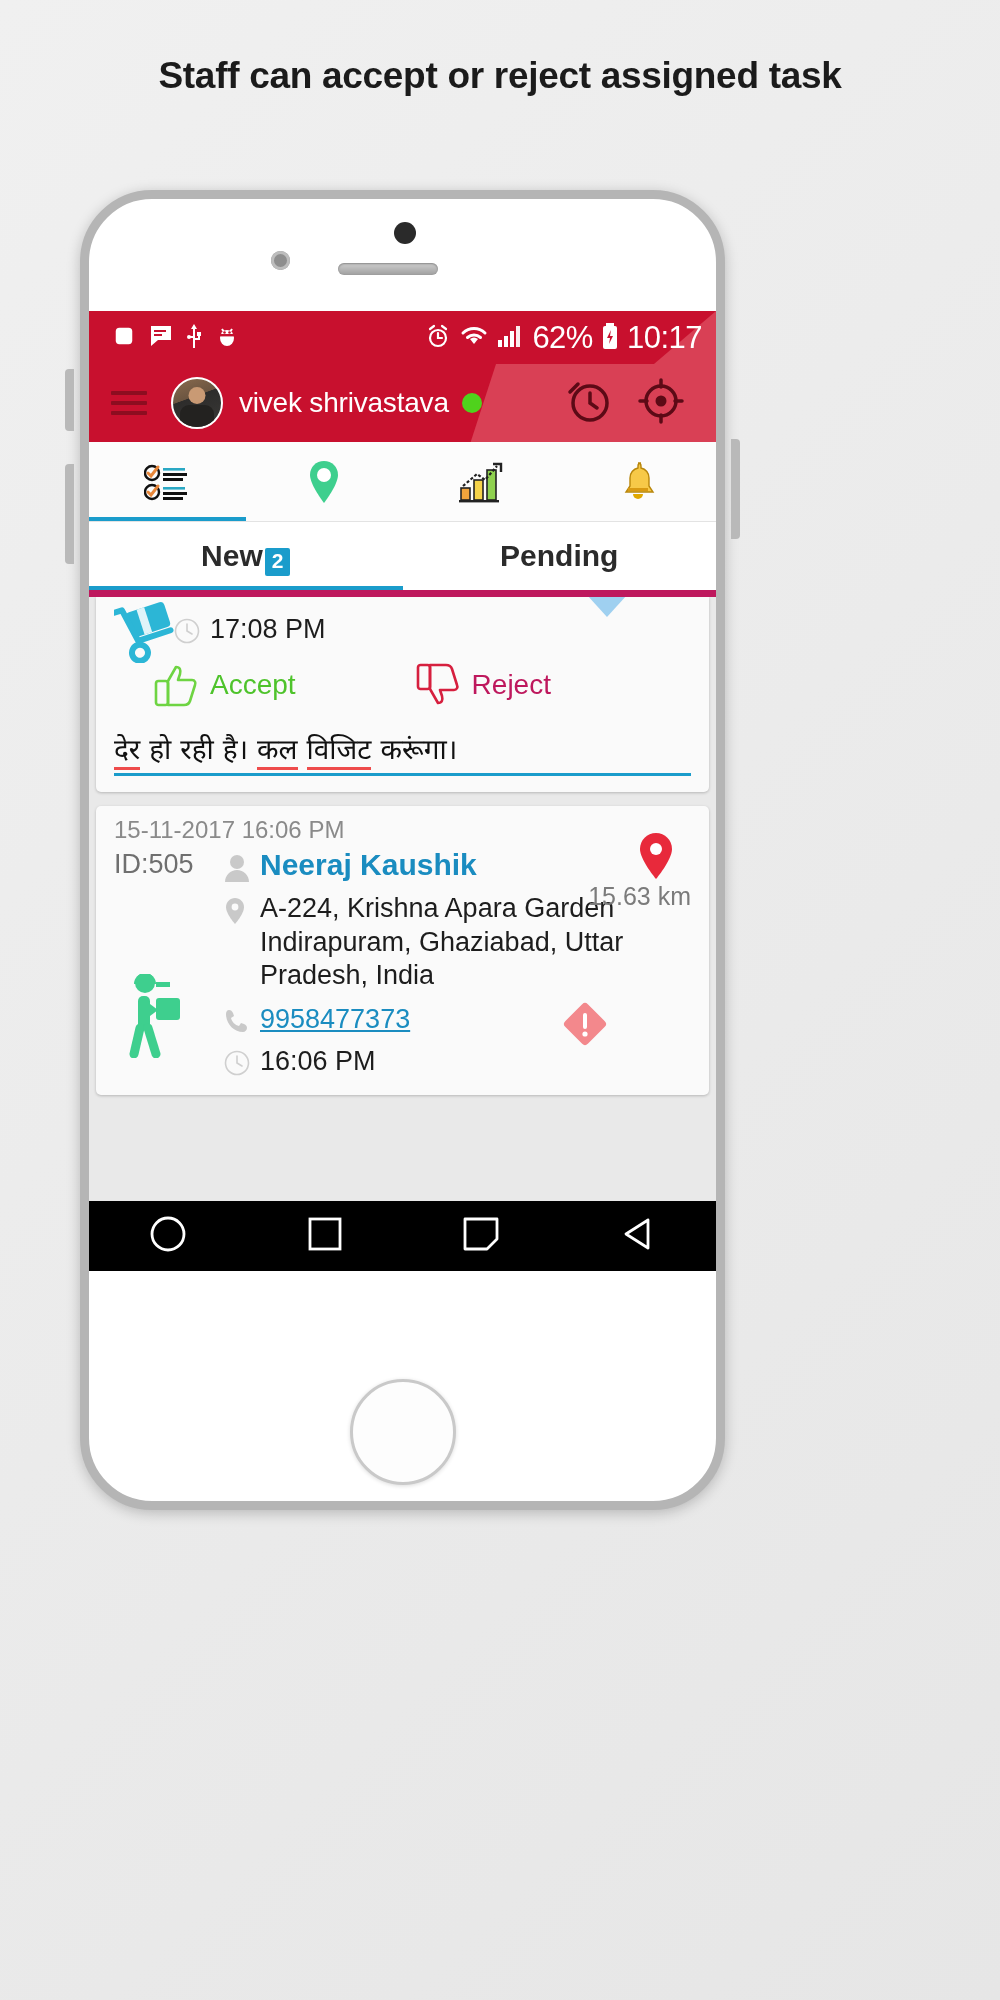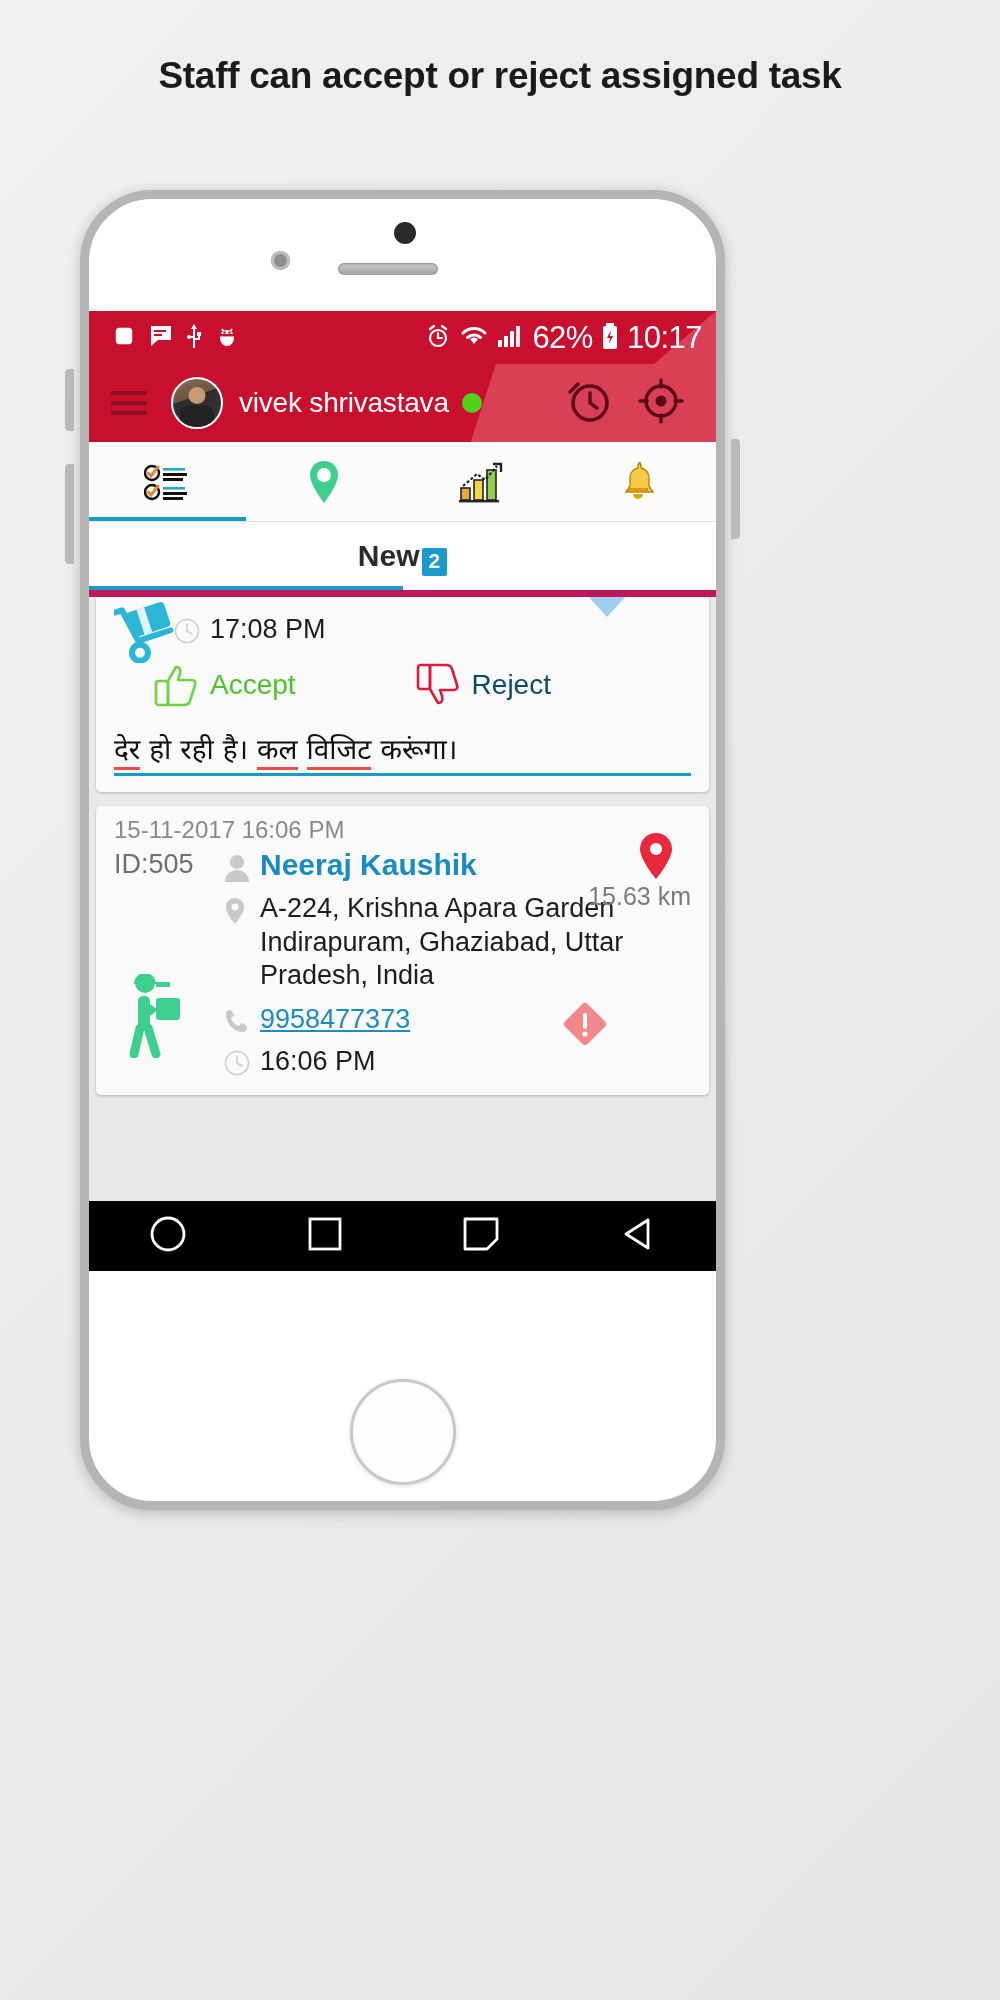--- a/index.html
+++ b/index.html
@@ -255,21 +255,21 @@
   }
   .pin-red { position: absolute; right: 34px; top: 26px; }
   .alert-diamond { position: absolute; right: 96px; top: 190px; }
   .chevron-blue { position: absolute; right: 80px; top: -4px; }
 
   
   .actions { display: flex; align-items: center; margin: 16px 0 0 40px; }
   .act { display: flex; align-items: center; gap: 10px; cursor: pointer; }
   .act-label { font-size: 28px; }
   .accept .act-label { color: #4ec32b; }
-  .reject .act-label { color: #0c4a6e; }
+  .reject .act-label { color: #be185d; }
   .reject { margin-left: 120px; }
 
   .reason-wrap { margin: 22px 0 0 0; position: relative; }
   .reason-text {
     font-size: 28px; color: #111; padding-bottom: 6px;
     font-family: "DejaVu Sans", sans-serif;
   }
   .reason-underline { height: 3px; background: #1a9ccb; }
   .sp-err { border-bottom: 3px solid #ee4b4b; padding-bottom: 1px; }
 
@@ -443,20 +443,23 @@
             <path d="M15 34a5 5 0 0010 0z" fill="#e0a800"></path>
             <rect x="10" y="28" width="20" height="3" fill="#d99a12"></rect>
           </svg>
         </div>
       </div>
 
       <div class="texttabs">
         <div class="ttab">
           <span>New</span>
           <span class="badge">2</span>
+        </div>
+        <div class="ttab">
+          <span>Pending</span>
         </div>
         <div class="tab-underline"></div>
       </div>
 
       <div class="list">
 
         <div class="card first">
           <span class="cart-icon">
             <svg width="70" height="62" viewBox="0 0 70 62">
               <g transform="rotate(-18 35 31)">

